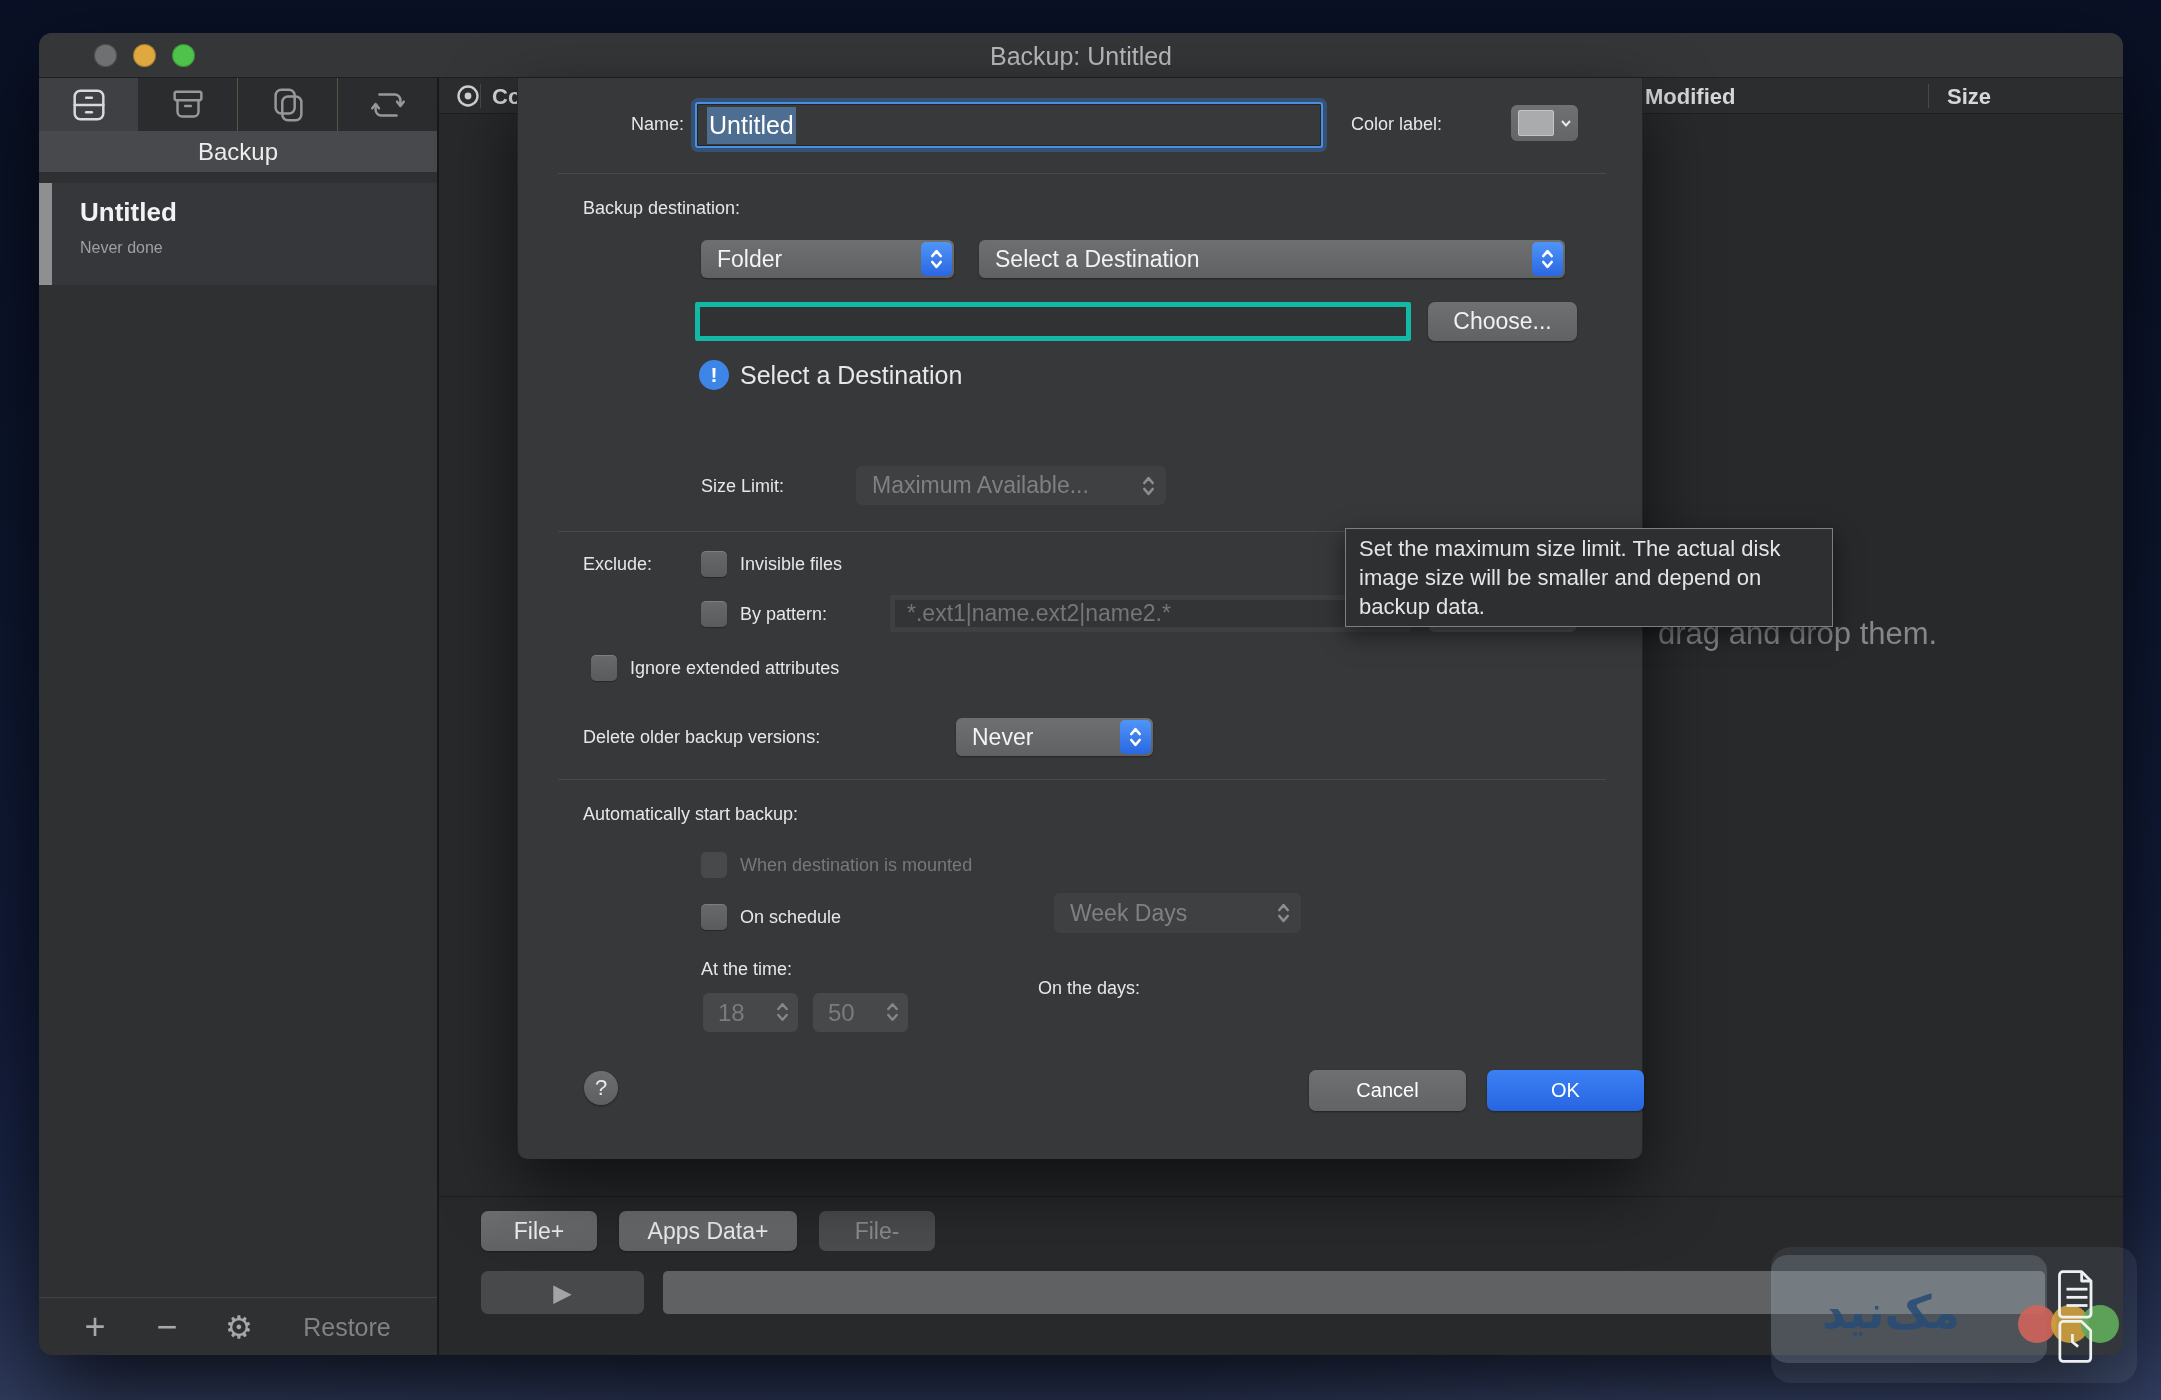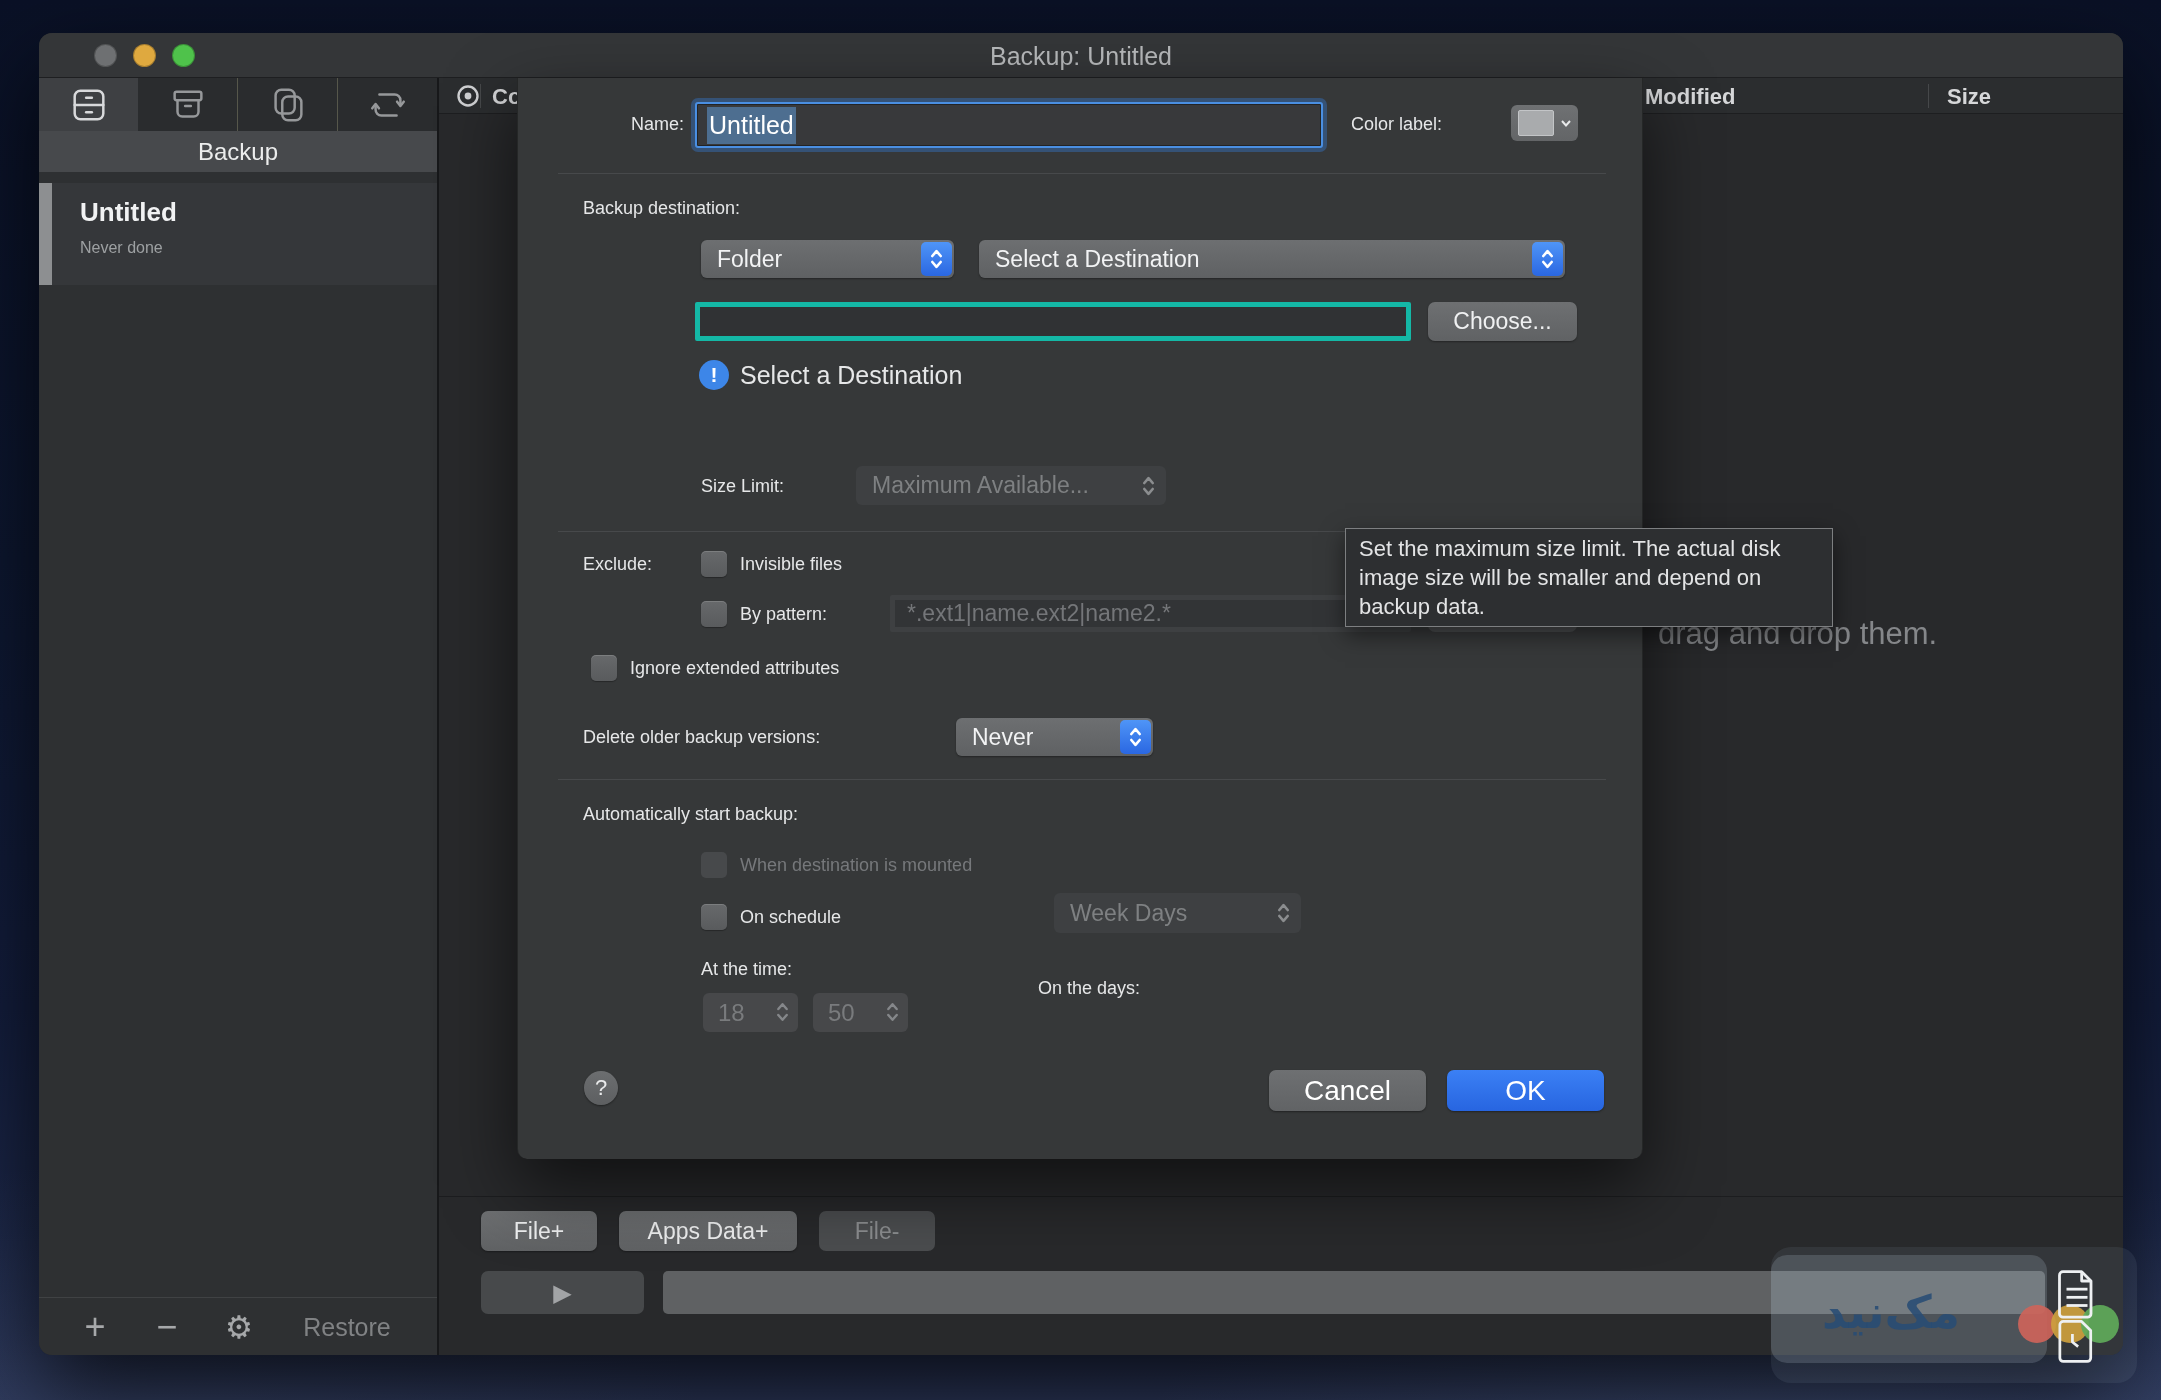--- a/index.html
+++ b/index.html
@@ -83,22 +83,22 @@
     display:flex;}
   .seg-light span{flex:1;text-align:center;line-height:39px;font-size:24px;color:#696b6e;}
   .seg-dark{position:absolute;top:0;height:100%;width:62px;background:#68696b;text-align:center;line-height:39px;
     font-size:24px;color:#9a9c9e;}
   .timestep{position:absolute;top:915px;width:95px;height:39px;border-radius:6px;background:#47484a;}
   .timestep .num{position:absolute;left:15px;top:0;height:39px;line-height:39px;font-size:24px;color:#797b7d;}
   .timestep .tchev{position:absolute;right:8px;top:7px;color:#85878a;}
   .helpbtn{position:absolute;left:66px;top:993px;width:34px;height:34px;border-radius:50%;
     background:linear-gradient(#6c6e70,#5d5f61);color:#e9eaeb;font-size:22px;text-align:center;line-height:34px;
     box-shadow:0 1px 2px rgba(0,0,0,.4);}
-  .dlgbtn{position:absolute;top:992px;width:157px;height:41px;border-radius:7px;font-size:28px;color:#fff;
-    text-align:center;line-height:41px;box-shadow:0 1px 2px rgba(0,0,0,.4);}
+  .dlgbtn{position:absolute;top:992px;width:157px;height:41px;border-radius:7px;font-size:20px;color:#fff;
+    text-align:center;line-height:41px;box-shadow:0 1px 2px rgba(0,0,0,.4);margin-left:40px;}
   .dlgbtn.cancel{background:linear-gradient(#6e7072,#616365);}
   .dlgbtn.ok{background:linear-gradient(#3b80f5,#2765e0);}
   .hidden-btn{position:absolute;left:910px;top:517px;width:149px;height:37px;border-radius:7px;background:#4b4d4f;z-index:1;}
   
   .tooltip{position:absolute;left:1306px;top:495px;width:488px;background:#2d2f31;border:1px solid #7d7f81;
     color:#e3e4e5;font-size:22px;line-height:29px;padding:5px 13px;z-index:40;box-shadow:0 8px 22px rgba(0,0,0,.5);}
   
   .wm{position:absolute;z-index:60;}
   .wm-outer{position:absolute;left:1771px;top:1247px;width:366px;height:136px;border-radius:20px;background:rgba(160,175,195,.10);}
   .wm-box{position:absolute;left:1771px;top:1255px;width:276px;height:108px;border-radius:16px;background:rgba(185,198,215,.20);}

